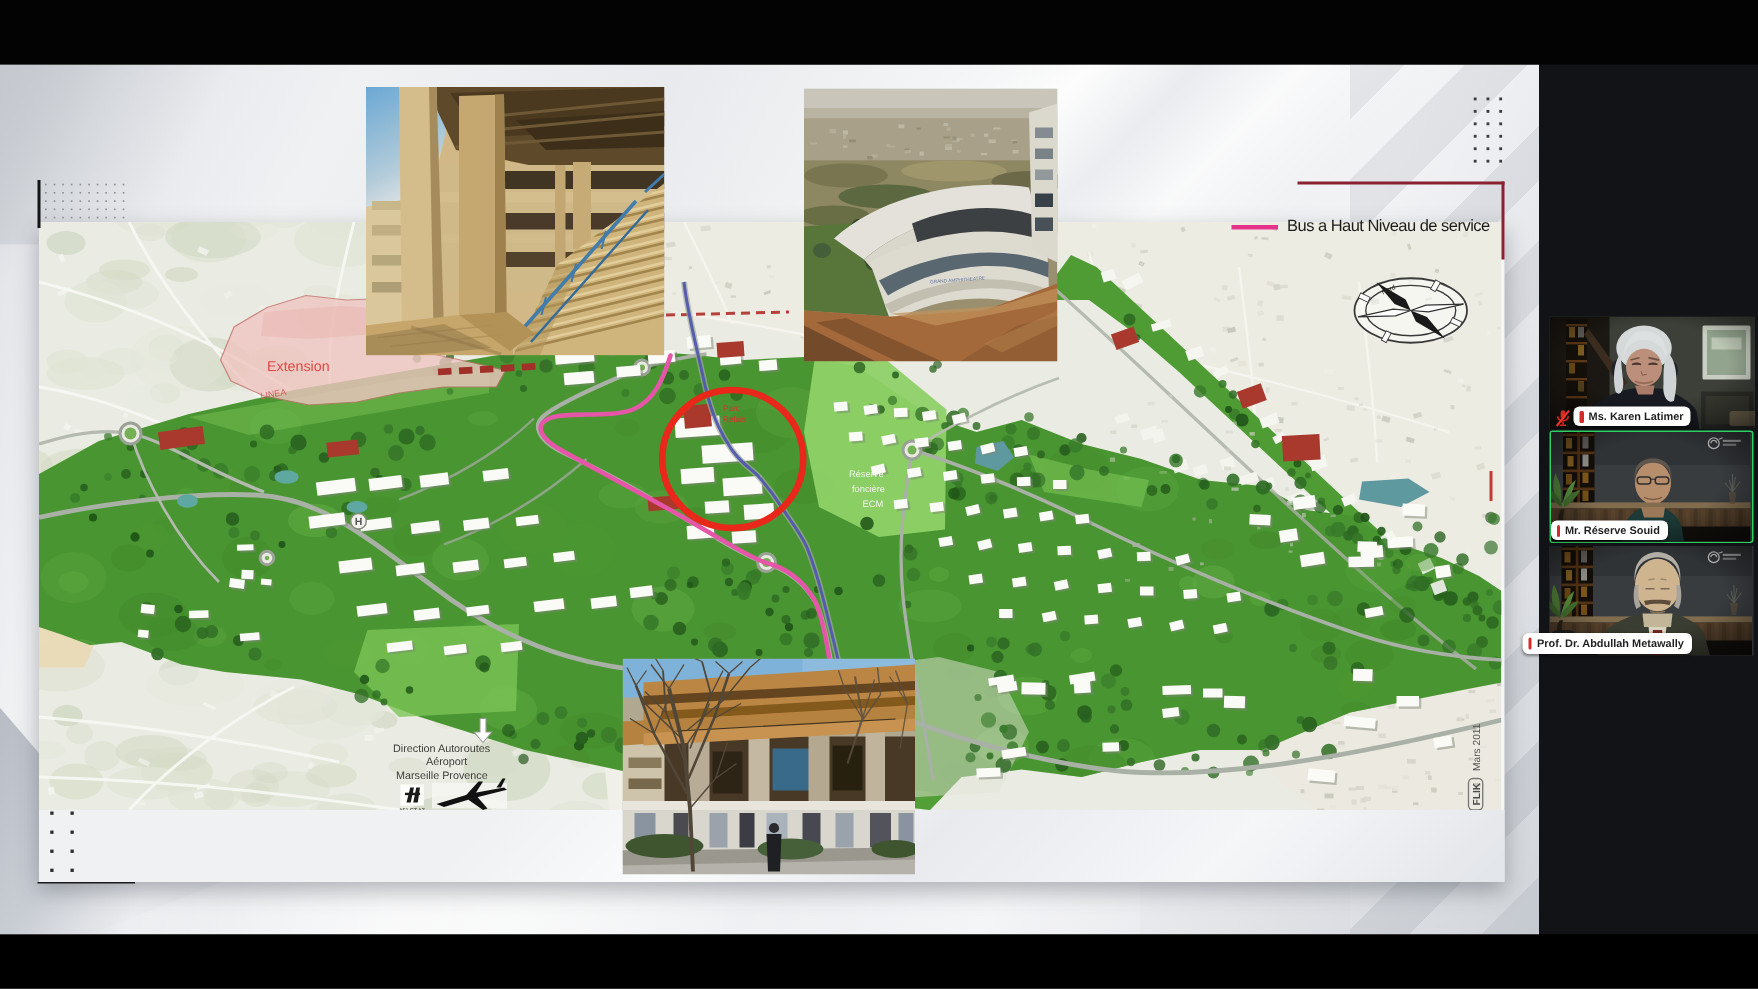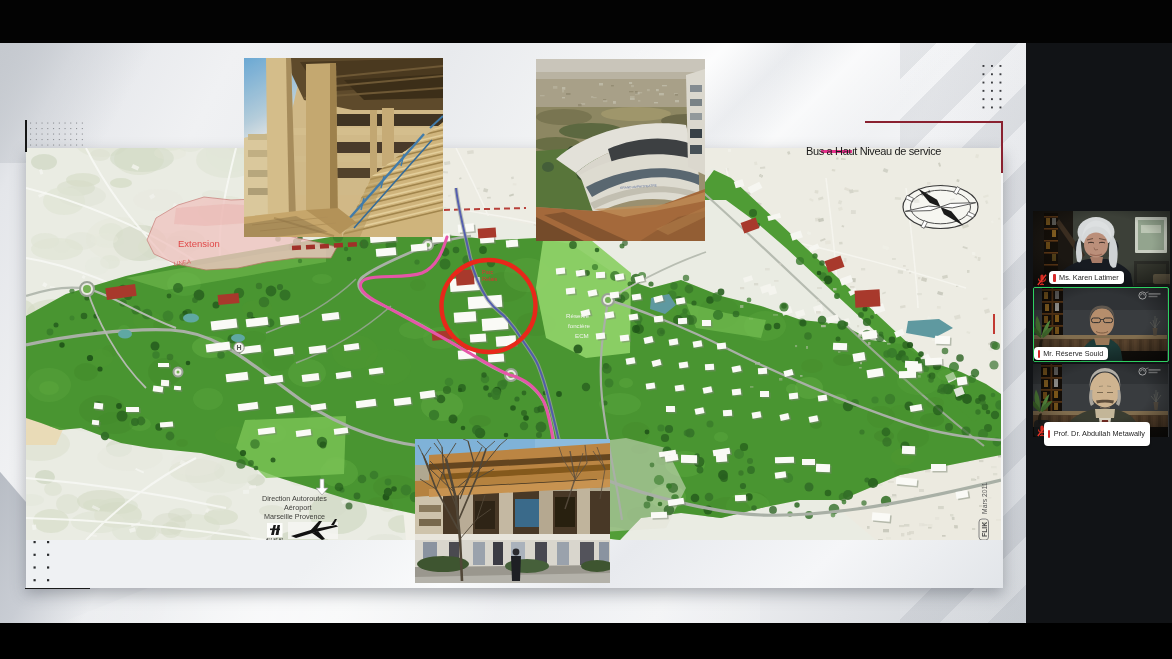--- a/index.html
+++ b/index.html
@@ -1,19 +1,19 @@
 <!DOCTYPE html>
 <html><head><meta charset="utf-8">
 <style>
 html,body{margin:0;padding:0;width:1172px;height:659px;overflow:hidden;background:#000;font-family:"Liberation Sans",sans-serif;}
 #stage{position:relative;width:1172px;height:659px;}
 .abs{position:absolute;}
 .nlabel{position:absolute;display:inline-flex;align-items:center;background:#fff;border-radius:4px;padding:0 5px 0 4px;height:13px;box-shadow:0 1px 2px rgba(0,0,0,.4);white-space:nowrap;}
 .nlabel .bar{width:2.2px;height:8px;background:#d42a2a;margin-right:3.5px;border-radius:1px;}
-.nlabel .txt{font-size:7.3px;font-weight:normal;color:#1f1f1f;letter-spacing:0;}
+.nlabel .txt{font-size:7.3px;font-weight:bold;color:#1f1f1f;letter-spacing:0;}
 </style></head>
 <body>
 <div id="stage">
 
 <div class="abs" style="left:0;top:43px;width:1026px;height:580px;background:linear-gradient(118deg,#c9cdd3 0%,#e4e6ea 6%,#f0f1f3 18%,#e8eaed 34%,#f4f5f6 48%,#eaecef 60%,#f2f3f5 72%,#e0e2e6 86%,#cfd3d8 100%);"></div>
 
 <div class="abs" style="left:430px;top:43px;width:600px;height:110px;background:linear-gradient(135deg,rgba(255,255,255,0) 30%,rgba(255,255,255,.85) 42%,rgba(230,232,236,.2) 52%,rgba(255,255,255,.7) 62%,rgba(255,255,255,0) 75%);"></div>
 
 <div class="abs" style="left:0;top:455px;width:130px;height:168px;background:linear-gradient(118deg,#b6bbc3 0%,#c9cdd4 45%,rgba(220,223,228,0) 78%);clip-path:polygon(0 10%,100% 100%,0 100%);"></div>
 
@@ -1605,21 +1605,21 @@
       <rect x="15.0" y="40.1" width="2.2" height="2.2" fill="#2a2c2e"></rect>
     </svg>
 
 <div class="abs" style="left:25.3px;top:588px;width:65px;height:1.2px;background:#1a1a1a;"></div>
 
 <div class="abs" style="left:865px;top:120.5px;width:138px;height:2.2px;background:#8a2130;"></div>
 <div class="abs" style="left:1000.8px;top:120.5px;width:2.2px;height:52px;background:#8a2130;"></div>
 
 <div class="abs" style="left:820.5px;top:150px;width:31px;height:3.2px;background:#e5338c;"></div>
 
-<div class="abs" id="bustext" style="left:806px;top:144.5px;font-size:11px;color:#1c1c1c;letter-spacing:-0.35px;">Bus a Haut Niveau de service</div>
+<div class="abs" id="bustext" style="left:858px;top:144.5px;font-size:11px;color:#1c1c1c;letter-spacing:-0.35px;">Bus a Haut Niveau de service</div>
 
 <div class="abs" style="left:243.6px;top:58.3px;width:199px;height:179px;overflow:hidden;">
       <svg width="199" height="179" viewBox="0 0 199 179" style="position:absolute;left:0;top:0" xmlns="http://www.w3.org/2000/svg">
         <defs>
           <linearGradient id="pa-sky" x1="0" y1="0" x2="0.4" y2="1">
             <stop offset="0" stop-color="#6bafe0"></stop>
             <stop offset="0.7" stop-color="#b8d5e8"></stop>
             <stop offset="1" stop-color="#e8eef2"></stop>
           </linearGradient>
           <clipPath id="pa-stair">
@@ -2093,16 +2093,16 @@
 
 <div class="abs" style="left:1033.5px;top:420.3px;width:16px;height:17px;background:rgba(20,22,24,.85);border-radius:4px;"></div>
 <div class="abs" style="left:1036.5px;top:422.8px;width:10px;height:12px;"><svg width="10" height="12" viewBox="0 0 10 12" xmlns="http://www.w3.org/2000/svg">
         <rect x="3.4" y="0.5" width="3.2" height="6" rx="1.6" fill="#d42a20"></rect>
         <path d="M1.5,4.5 C1.5,8.5 8.5,8.5 8.5,4.5" fill="none" stroke="#d42a20" stroke-width="1.1"></path>
         <line x1="5" y1="8.2" x2="5" y2="10" stroke="#d42a20" stroke-width="1.1"></line>
         <line x1="3" y1="10.5" x2="7" y2="10.5" stroke="#d42a20" stroke-width="1.1"></line>
         <line x1="0.8" y1="11" x2="9" y2="0.8" stroke="#e8352a" stroke-width="1.4"></line>
       </svg></div>
 
-<div class="nlabel" style="left:1044px;top:421.9px;height:24px;">
+<div class="nlabel" style="left:1015px;top:421.9px;height:14px;">
       <span class="bar"></span>
       <span class="txt">Prof. Dr. Abdullah Metawally</span>
     </div>
 </div>
 </body></html>

